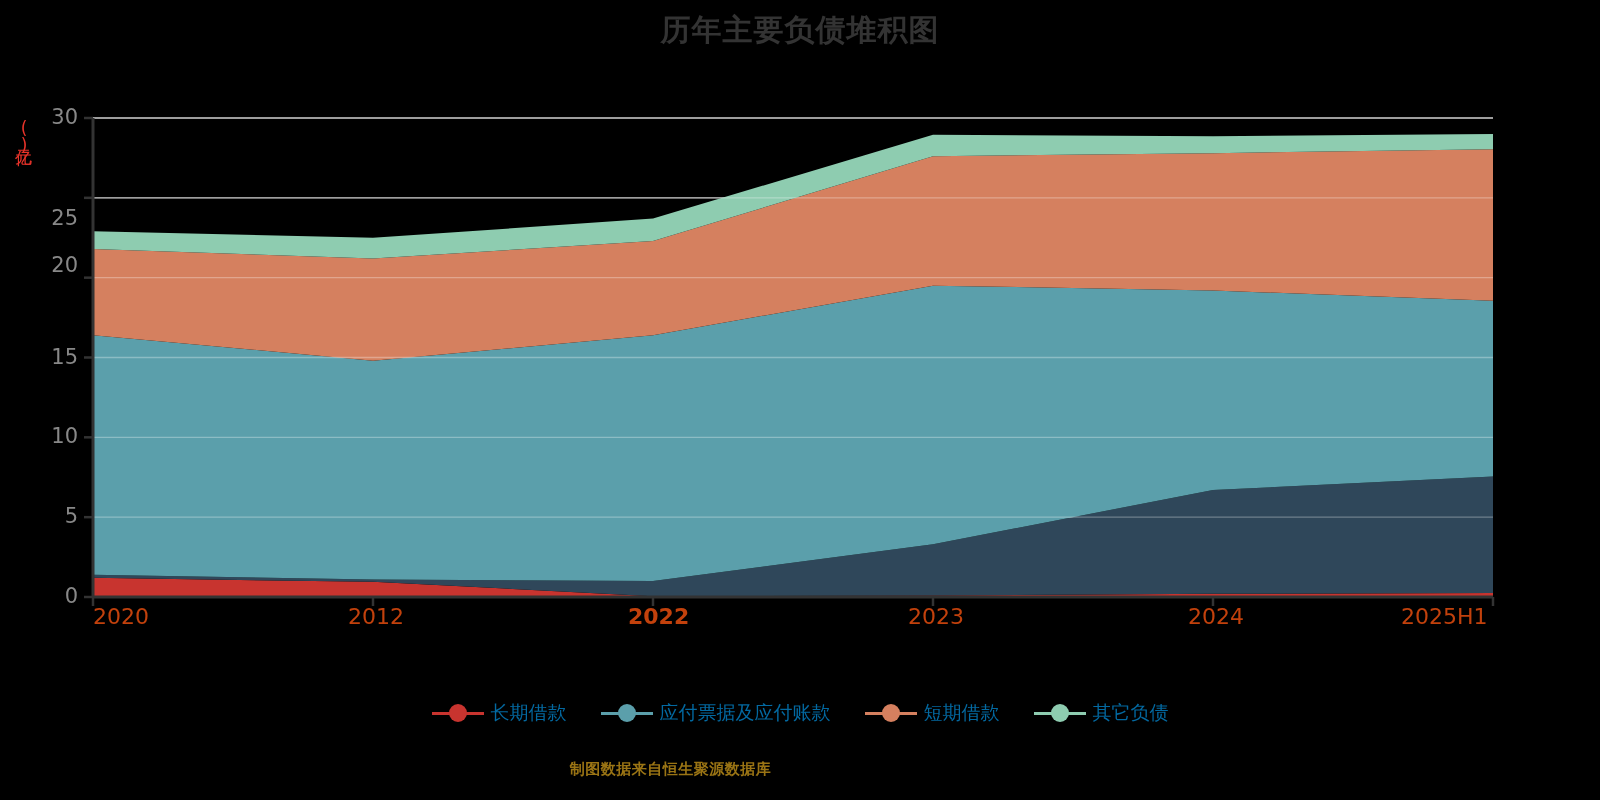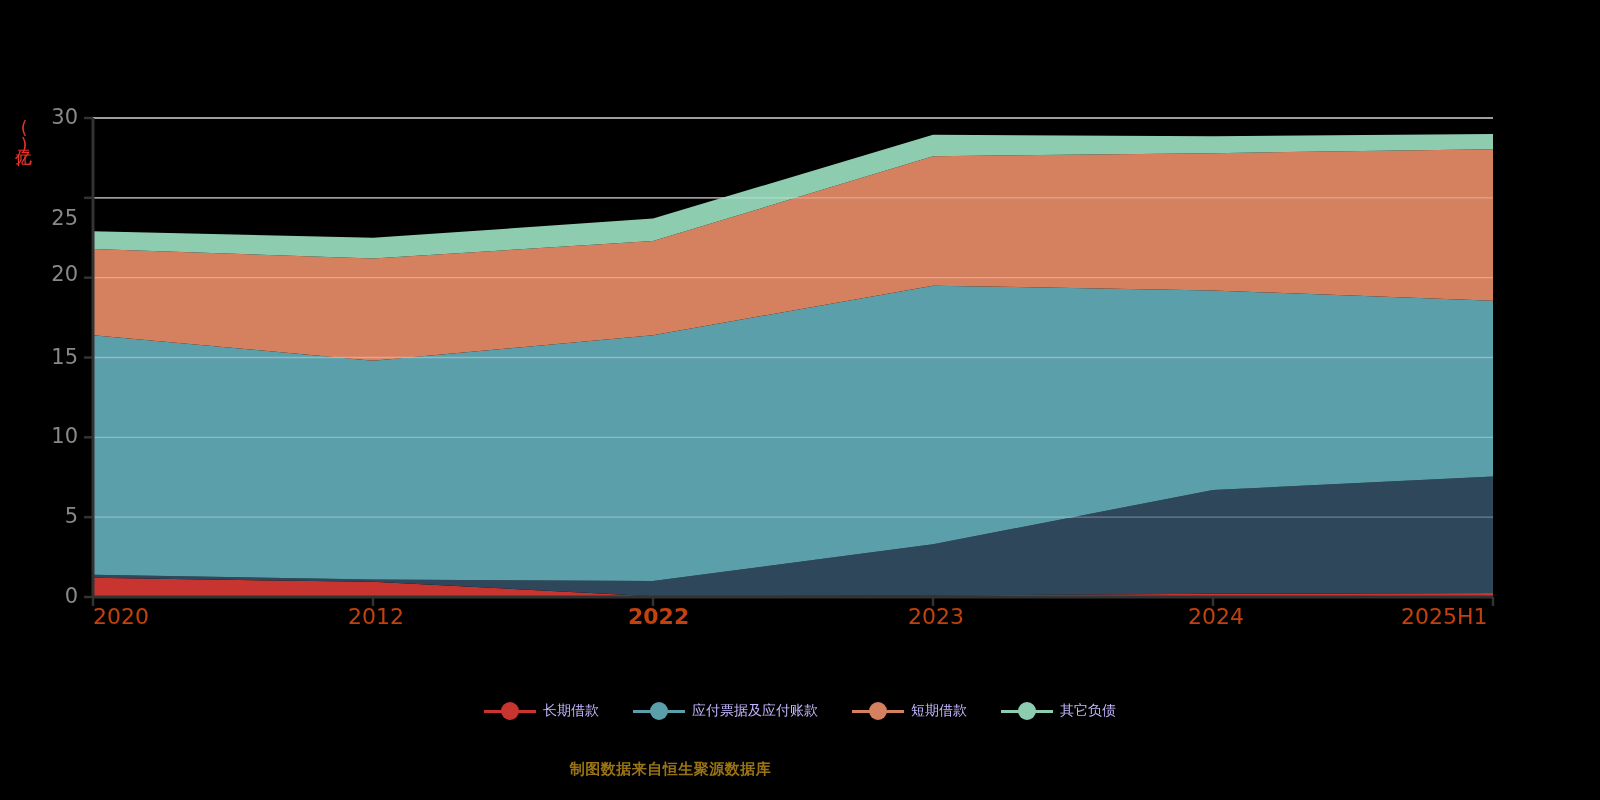--- a/index.html
+++ b/index.html
@@ -110,50 +110,51 @@
   }
   .legend-dot {
     position: absolute;
     top: 2px;
     left: 17px;
     width: 18px;
     height: 18px;
     border-radius: 50%;
   }
   .legend-label {
-    font-size: 14px;
-    color: #c4b5fd;
+    font-size: 19px;
+    color: #0369a1;
     white-space: nowrap;
   }
   #footer-note {
     position: absolute;
     left: 0;
     top: 760px;
     width: 1341px;
     text-align: center;
     font-size: 15px;
     color: #9a7414;
     font-weight: bold;
     letter-spacing: 0.5px;
   }
 </style>
 </head>
 <body>
 
 <div id="chart-root">
 
+  <div id="chart-title">历年主要负债堆积图</div>
 
   <div id="y-axis-title">(亿元)</div>
 
   <div id="y-tick-labels">
       <div class="y-tick-label" style="top: 479px;">0</div>
       <div class="y-tick-label" style="top: 399.167px;">5</div>
       <div class="y-tick-label" style="top: 319.333px;">10</div>
       <div class="y-tick-label" style="top: 239.5px;">15</div>
-      <div class="y-tick-label" style="top: 157px;">20</div>
+      <div class="y-tick-label" style="top: 148px;">20</div>
       <div class="y-tick-label" style="top: 79.8333px; margin-top: 21px;">25</div>
       <div class="y-tick-label" style="top: 0px;">30</div>
     </div>
 
   <div id="plot-area">
     <svg id="plot-svg" width="1400" height="479" viewBox="0 0 1400 479" preserveAspectRatio="none" overflow="visible">
         <g>
           <line x1="0" x2="1400" y1="399.1666666666667" y2="399.1666666666667" stroke="#cccccc" stroke-width="1.4" opacity="0.85"></line>
           <line x1="0" x2="1400" y1="319.33333333333337" y2="319.33333333333337" stroke="#cccccc" stroke-width="1.4" opacity="0.85"></line>
           <line x1="0" x2="1400" y1="239.5" y2="239.5" stroke="#cccccc" stroke-width="1.4" opacity="0.85"></line>

